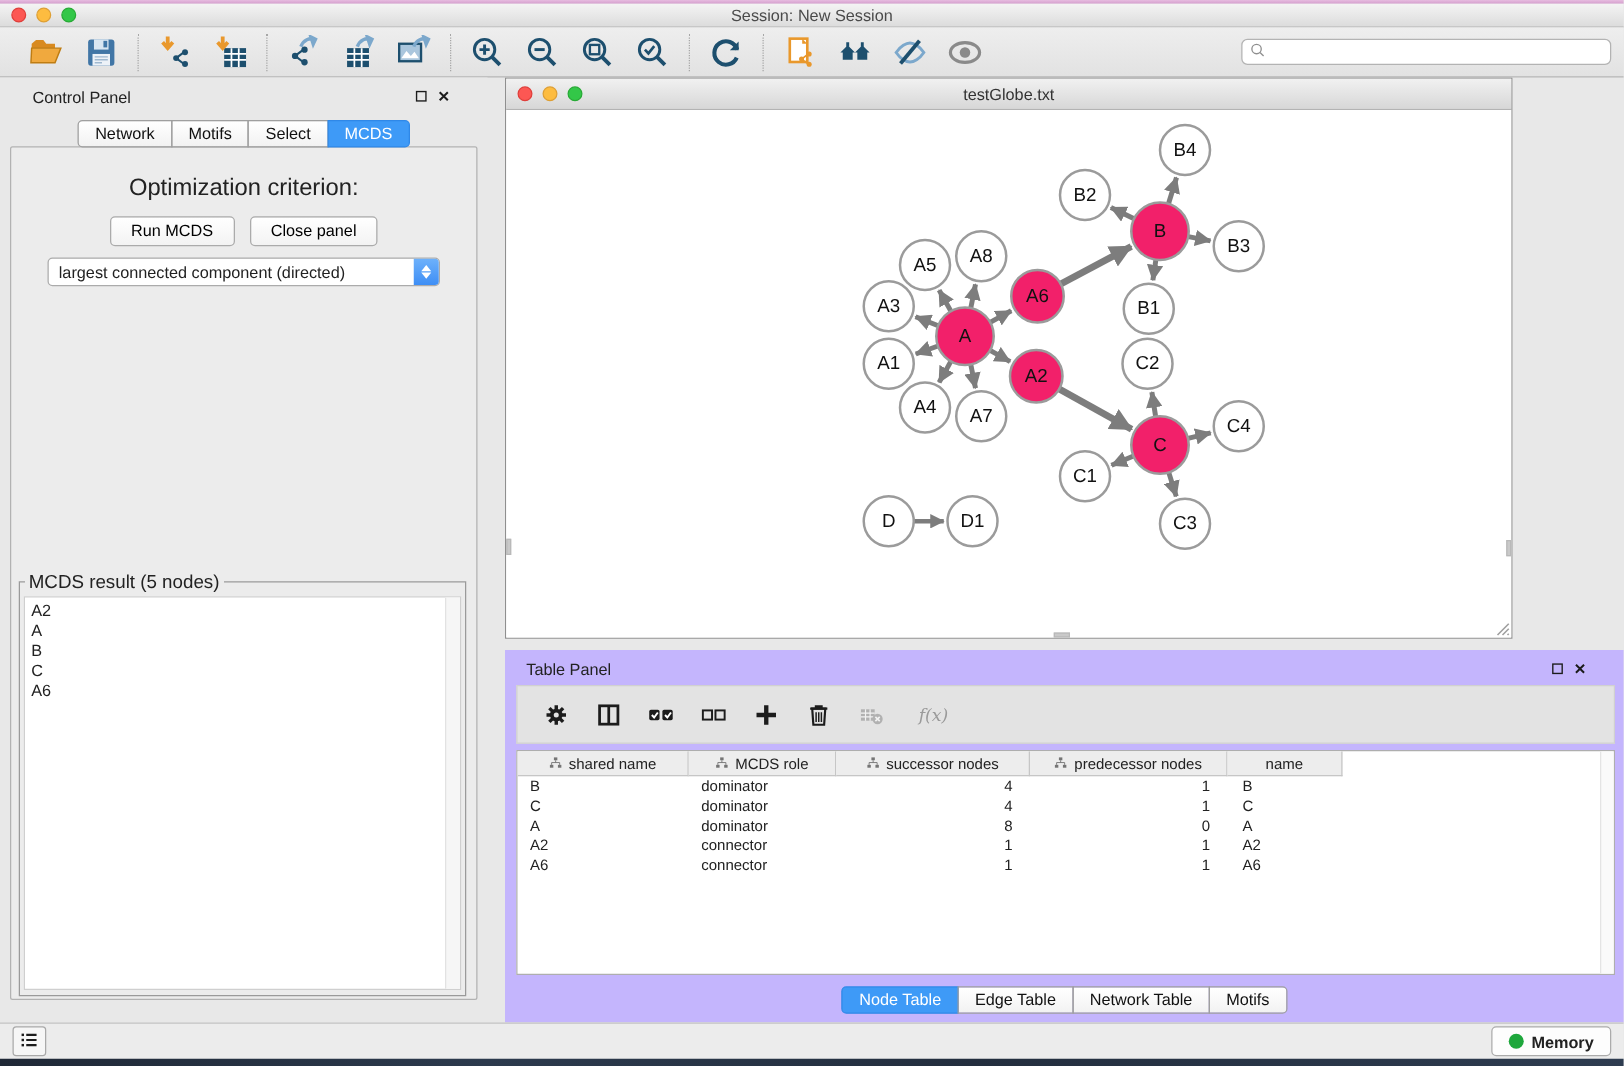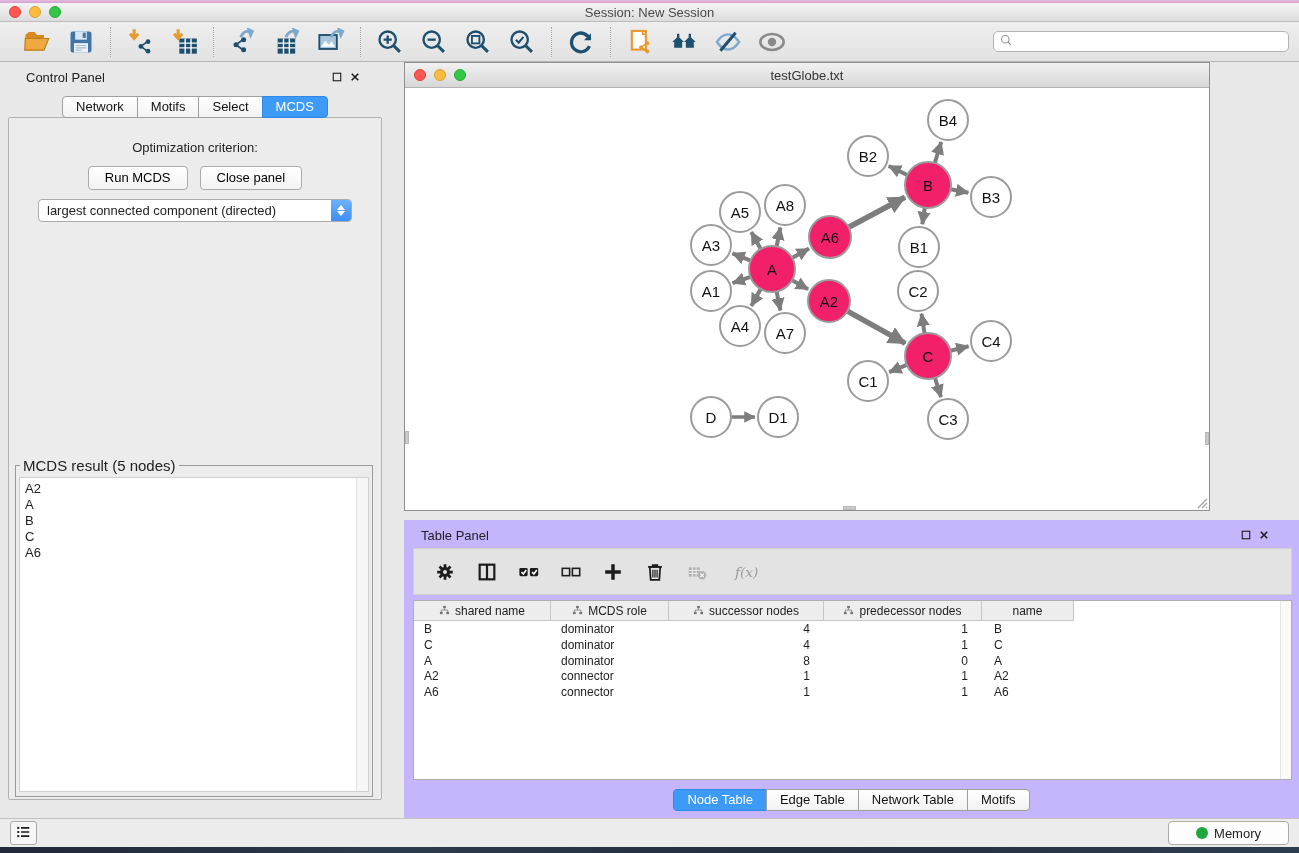--- a/index.html
+++ b/index.html
@@ -32,21 +32,21 @@
   .panel-title { font-size:13px; color:#222; }
   .panel-head .spacer { flex:1; }
   .mini-icon { width:18px; height:18px; display:flex; align-items:center; justify-content:center; cursor:pointer; }
   .mini-icon svg { width:12px; height:12px; }
   #cp-tabs { position:absolute; top:34px; left:0; width:100%; display:flex; justify-content:center; z-index:2; }
   .seg-tab { border:1px solid #9f9f9f; background:linear-gradient(#ffffff,#f2f2f2); padding:2px 13px 3px; font-size:13px; margin-left:-1px; cursor:pointer; color:#111; }
   .seg-tab:first-child { border-radius:4px 0 0 4px; margin-left:0; }
   .seg-tab:last-child { border-radius:0 4px 4px 0; }
   .seg-tab.sel { background:#3e9af7; border-color:#2f88e8; color:#fff; }
   #cp-content { position:absolute; top:55px; left:8px; width:374px; height:683px; border:1px solid #b2b2b2; border-radius:2px; background:#ececec; }
-  #opt-label { text-align:center; margin-top:22px; font-size:13px; }
+  #opt-label { text-align:center; margin-top:22px; font-size:19px; }
   #opt-select { margin:9px auto 0; width:314px; height:23px; background:#fff; border:1px solid #ababab; border-radius:4px; display:flex; align-items:center; cursor:pointer; }
   #opt-select .val { flex:1; padding-left:8px; font-size:13px; white-space:nowrap; }
   #opt-select .stepper { width:20px; height:21px; background:linear-gradient(#6db1fb,#3e8ef5); border-radius:0 3px 3px 0; display:flex; flex-direction:column; align-items:center; justify-content:center; gap:1px; }
   .chev { width:0; height:0; border-left:4px solid transparent; border-right:4px solid transparent; }
   .chev.up { border-bottom:5px solid #fff; }
   .chev.down { border-top:5px solid #fff; }
   #cp-buttons { display:flex; justify-content:center; gap:12px; margin-top:11px; }
   .cp-btn { background:linear-gradient(#ffffff,#f3f3f3); border:1px solid #ababab; border-radius:4px; padding:3px 16px 4px; font-size:13px; cursor:pointer; }
   #mcds-box { position:absolute; left:6px; right:8px; top:339px; bottom:2px; border:1px solid #9a9a9a; background:#ececec; padding:0; }
   #mcds-box legend { font-size:15px; margin-left:4px; padding:0 3px; }
@@ -74,21 +74,21 @@
   .th-cell svg { width:11px; height:11px; }
   .tr-row { display:flex; height:15.8px; font-size:12px; cursor:default; }
   .td-cell { overflow:hidden; white-space:nowrap; }
   #table-scroll { position:absolute; top:0; right:0; bottom:0; width:11px; background:#fafafa; border-left:1px solid #e4e4e4; }
   #table-tabs { position:absolute; top:269px; left:0; width:100%; display:flex; justify-content:center; }
 
   
   #statusbar { position:absolute; top:818px; left:0; width:100%; height:29px; background:#ececec; border-top:1px solid #c2c2c2; display:flex; align-items:center; }
   #list-btn { margin-left:10px; width:27px; height:24px; background:#f6f6f6; border:1px solid #a9a9a9; border-radius:3px; display:flex; align-items:center; justify-content:center; cursor:pointer; }
   #list-btn svg { width:18px; height:18px; }
-  #memory-btn { margin-left:auto; margin-right:10px; height:24px; background:#fdfdfd; border:1px solid #ababab; border-radius:4px; display:flex; align-items:center; gap:6px; padding:0 27px; cursor:pointer; }
+  #memory-btn { margin-left:auto; margin-right:10px; height:24px; background:#fdfdfd; border:1px solid #ababab; border-radius:4px; display:flex; align-items:center; gap:6px; padding:0 13px; cursor:pointer;font-weight:bold; }
   #memory-dot { width:12px; height:12px; border-radius:50%; background:#1ea73c; }
   #memory-label { font-size:13px; }
   #bottom-strip { position:absolute; top:847px; left:0; width:100%; height:6px; background:linear-gradient(90deg,#1f2836,#2c3a4d 30%,#232e3e 60%,#2e3c50); }
 </style>
 </head>
 <body>
 
 <div id="app">
   <div id="top-strip"></div>
 

